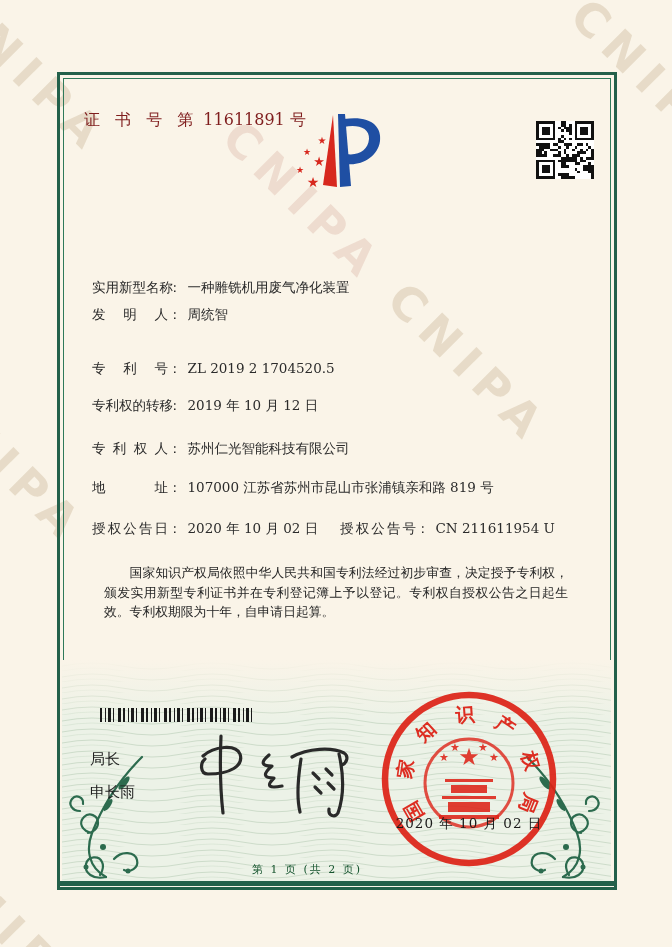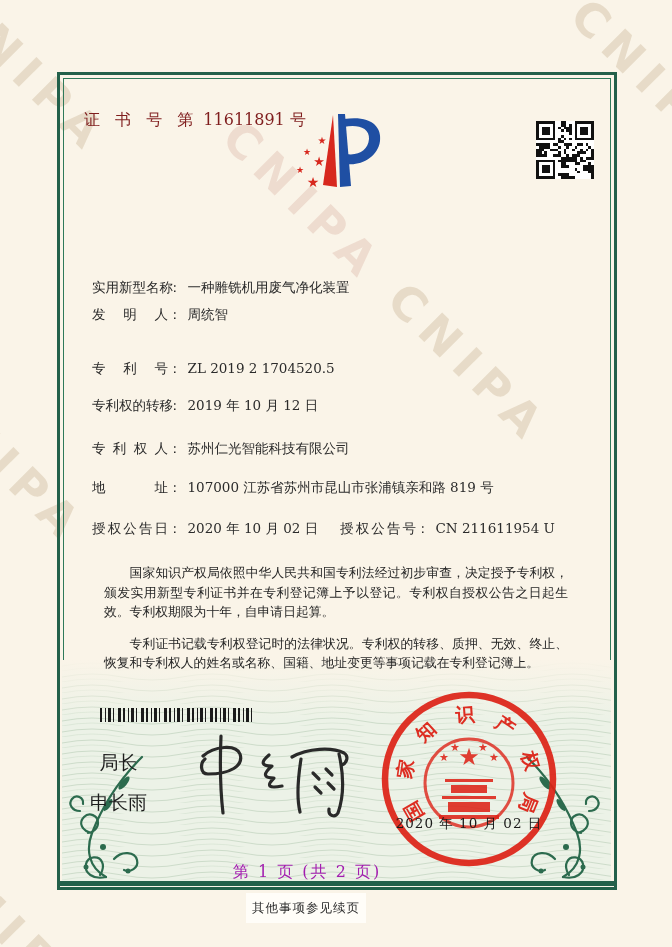--- a/index.html
+++ b/index.html
@@ -37,30 +37,30 @@
   
   .paras{position:absolute;left:92px;top:551px;width:488px;z-index:3;
          font-size:12.8px;line-height:19.6px;color:#262626;text-align:justify;}
   .paras p{margin:12px;text-indent:2em;}
   
   .barcode{position:absolute;left:100px;top:708px;width:152px;height:14px;z-index:3;
     background-image:repeating-linear-gradient(90deg,#1b1b1b 0 2px,transparent 2px 5px,
       #1b1b1b 5px 6px,transparent 6px 8px,#1b1b1b 8px 11px,transparent 11px 13px,
       #1b1b1b 13px 14px,transparent 14px 18px,#1b1b1b 18px 21px,transparent 21px 23px);}
   .director{position:absolute;left:90px;top:750px;z-index:3;
-            font-family:"DejaVu Sans","Liberation Sans",sans-serif;font-size:19px;color:#1d1d1d;text-align:center;}
+            font-family:"DejaVu Sans","Liberation Sans",sans-serif;font-size:15px;color:#1d1d1d;}
   .director div{margin-bottom:14px;}
   .signature{position:absolute;left:192px;top:728px;z-index:3;}
   .seal{position:absolute;left:381px;top:691px;width:176px;height:176px;z-index:4;}
   .seal-char{position:absolute;font-size:19px;font-weight:bold;color:rgba(220,34,22,0.95);
              font-family:"DejaVu Serif",serif;}
   .seal-date{position:absolute;left:0;top:124px;width:176px;text-align:center;
              font-size:13.5px;color:#1a1a1a;letter-spacing:1px;z-index:5;white-space:nowrap;}
   .page-num{position:absolute;left:57px;top:862px;width:500px;text-align:center;
-            font-size:16px;color:#a21caf;letter-spacing:2px;z-index:3;}
+            font-size:11px;color:#14532d;letter-spacing:2px;z-index:3;}
   .footer-box{position:absolute;left:246px;top:893px;width:120px;height:30px;background:#fffdf8;
               z-index:3;display:flex;align-items:center;justify-content:center;}
   .footer-note{font-size:12.5px;color:#2b2b2b;letter-spacing:1px;}
   .orn{position:absolute;z-index:2;}
   .orn-l{left:58px;top:755px;}
   .orn-r{left:525px;top:755px;transform:scaleX(-1);}
 </style>
 </head>
 <body>
 
@@ -308,21 +308,20 @@
     <div class="frow r7">
       <span class="lab">授权公告日</span><span class="colon">：</span><span>2020 年 10 月 02 日</span>
       <span class="grant2">
         <span class="lab">授权公告号</span><span class="colon">：</span><span>CN 211611954 U</span>
       </span>
     </div>
   </div>
 
   <div class="paras">
     <p>国家知识产权局依照中华人民共和国专利法经过初步审查，决定授予专利权，颁发实用新型专利证书并在专利登记簿上予以登记。专利权自授权公告之日起生效。专利权期限为十年，自申请日起算。</p>
-    <p>专利证书记载专利权登记时的法律状况。专利权的转移、质押、无效、终止、恢复和专利权人的姓名或名称、国籍、地址变更等事项记载在专利登记簿上。</p>
   </div>
 
   <div class="barcode"></div>
 
   <div class="director">
     <div>局长</div>
     <div>申长雨</div>
   </div>
 
   <div class="signature">
@@ -366,17 +365,14 @@
         <span class="seal-char" style="left: 83.5356px; top: 24.1559px; transform: translate(-50%, -50%) rotate(356deg);">识</span>
         <span class="seal-char" style="left: 124.403px; top: 35.3616px; transform: translate(-50%, -50%) rotate(394.667deg);">产</span>
         <span class="seal-char" style="left: 149.311px; top: 69.6446px; transform: translate(-50%, -50%) rotate(433.333deg);">权</span>
         <span class="seal-char" style="left: 147.34px; top: 111.975px; transform: translate(-50%, -50%) rotate(472deg);">局</span>
       </div>
     <div class="seal-date">2020 年 10 月 02 日</div>
   </div>
 
   <div class="page-num">第 1 页 (共 2 页)</div>
 
-  <div class="footer-box">
-    <span class="footer-note">其他事项参见续页</span>
-  </div>
 
 </div>
 
 </body></html>

